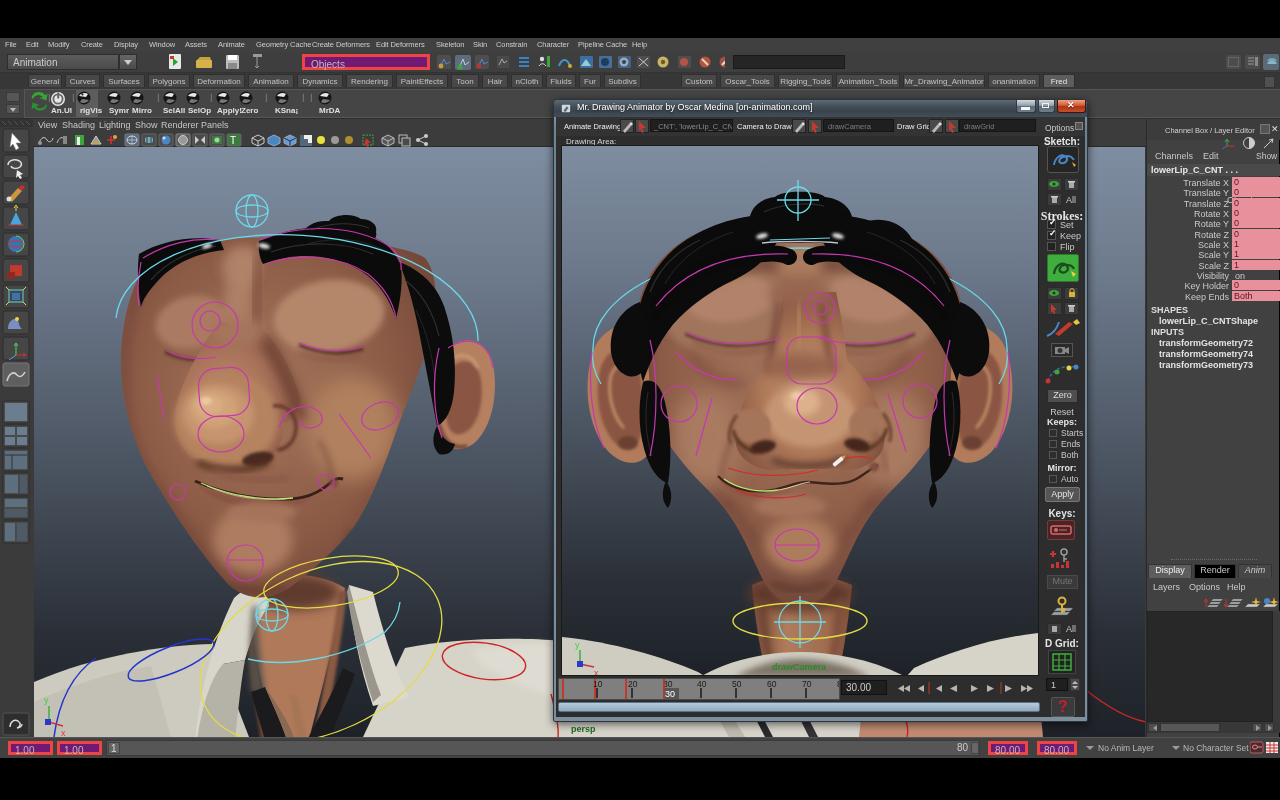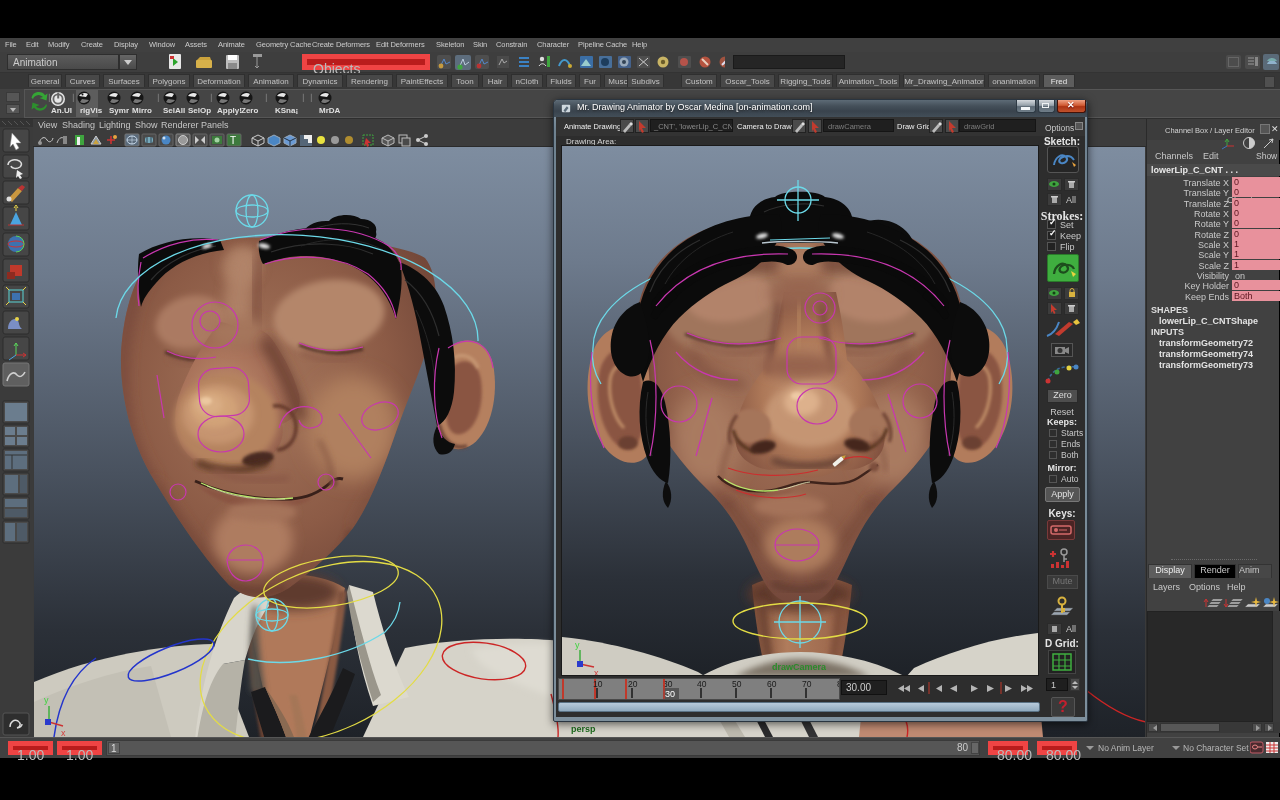--- a/index.html
+++ b/index.html
@@ -1,18 +1,18 @@
 <!DOCTYPE html>
 <html><head><meta charset="utf-8">
 <style>
   html,body{margin:0;padding:0;background:#000;width:1280px;height:800px;overflow:hidden;}
   *{box-sizing:border-box;font-family:"Liberation Sans",sans-serif;}
   #stage{position:absolute;left:0;top:0;width:1280px;height:800px;background:#000;}
   .abs{position:absolute;}
-  .fld{background:#b91c1c;border:5px solid #ef4444;color:#9a9a9a;font-size:14px;}
+  .fld{background:#701a75;border:3px solid #ef4444;color:#9a9a9a;font-size:10px;}
   .stab{position:absolute;top:0;background:#484848;border:1px solid #2f2f2f;border-bottom:none;padding-top:2px;height:13px;white-space:nowrap;text-align:center;overflow:hidden;}
   .pf{left:85px;width:48px;height:10px;background:#e8919c;color:#5d1620;font-size:9px;padding-left:2px;}
   .wbtn{width:14px;height:14px;background:#4a4a4a;border:1px solid #222;}
   .wt{position:absolute;left:0;width:46px;text-align:center;}
 </style></head>
 <body>
 <div id="stage">
 
   <div class="abs" style="left:0;top:38px;width:1280px;height:14px;background:#404040;"></div>
   <div class="abs" id="menubar" style="left:0;top:40px;width:1280px;height:12px;font-size:7.5px;letter-spacing:-0.1px;color:#cccccc;">
@@ -139,21 +139,21 @@
     <span class="stab" style="left:248px;width:46px;">Animation</span>
     <span class="stab" style="left:297px;width:46px;">Dynamics</span>
     <span class="stab" style="left:346px;width:47px;">Rendering</span>
     <span class="stab" style="left:396px;width:52px;">PaintEffects</span>
     <span class="stab" style="left:451px;width:28px;">Toon</span>
     <span class="stab" style="left:482px;width:26px;">Hair</span>
     <span class="stab" style="left:511px;width:32px;">nCloth</span>
     <span class="stab" style="left:546px;width:30px;">Fluids</span>
     <span class="stab" style="left:579px;width:22px;">Fur</span>
     <span class="stab" style="left:604px;width:34px;">Muscle</span>
-    <span class="stab" style="left:627px;width:37px;">Subdivs</span>
+    <span class="stab" style="left:604px;width:37px;">Subdivs</span>
     <span class="stab" style="left:681px;width:36px;">Custom</span>
     <span class="stab" style="left:720px;width:55px;">Oscar_Tools</span>
     <span class="stab" style="left:778px;width:55px;">Rigging_Tools</span>
     <span class="stab" style="left:836px;width:64px;">Animation_Tools</span>
     <span class="stab" style="left:903px;width:82px;">Mr_Drawing_Animator</span>
     <span class="stab" style="left:988px;width:52px;">onanimation</span>
     <span class="stab" style="left:1043px;width:32px;background:#5d5d5d;color:#e8e8e8;">Fred</span>
   </div>
   <div class="abs" style="left:1264px;top:76px;width:11px;height:12px;background:#505050;border:1px solid #333;"></div>
 
@@ -670,21 +670,21 @@
     <span class="abs" style="left:4px;top:186px;font-weight:bold;color:#dedede;">SHAPES</span>
     <span class="abs" style="left:12px;top:197px;font-weight:bold;color:#e4e4e4;">lowerLip_C_CNTShape</span>
     <span class="abs" style="left:4px;top:208px;font-weight:bold;color:#dedede;">INPUTS</span>
     <span class="abs" style="left:12px;top:219px;font-weight:bold;color:#e4e4e4;">transformGeometry72</span>
     <span class="abs" style="left:12px;top:230px;font-weight:bold;color:#e4e4e4;">transformGeometry74</span>
     <span class="abs" style="left:12px;top:241px;font-weight:bold;color:#e4e4e4;">transformGeometry73</span>
 
     <div class="abs" style="left:24px;top:440px;width:86px;height:3px;border-top:1px dotted #6a6a6a;"></div>
     <div class="abs" style="left:1px;top:445px;width:44px;height:14px;background:#5d5d5d;border:1px solid #333;border-bottom:none;text-align:center;color:#eee;">Display</div>
     <div class="abs" style="left:47px;top:445px;width:42px;height:14px;background:#000000;border:1px solid #333;border-bottom:none;text-align:center;">Render</div>
-    <div class="abs" style="left:91px;top:445px;width:34px;height:14px;background:#474747;border:1px solid #333;border-bottom:none;text-align:left;">Anim</div>
+    <div class="abs" style="left:91px;top:445px;width:34px;height:14px;background:#474747;border:1px solid #333;border-bottom:none;text-align:center;font-style:italic;">Anim</div>
     <span class="abs" style="left:6px;top:463px;">Layers</span>
       <span class="abs" style="left:42px;top:463px;">Options</span>
       <span class="abs" style="left:80px;top:463px;">Help</span>
     <svg class="abs" width="76" height="16" style="left:56px;top:476px;" viewBox="0 0 76 16">
       <g>
           <path d="M4 12h10l2-2H6zM6 9h10l2-2H8zM8 6h10l2-2h-10z" fill="#bbb" stroke="#444" stroke-width="0.5"></path>
           <path d="M3 12V4M3 4l-2 3M3 4l2 3" stroke="#c33" fill="none"></path>
         </g>
       <g transform="translate(20,0)">
           <path d="M4 12h10l2-2H6zM6 9h10l2-2H8zM8 6h10l2-2h-10z" fill="#bbb" stroke="#444" stroke-width="0.5"></path>

